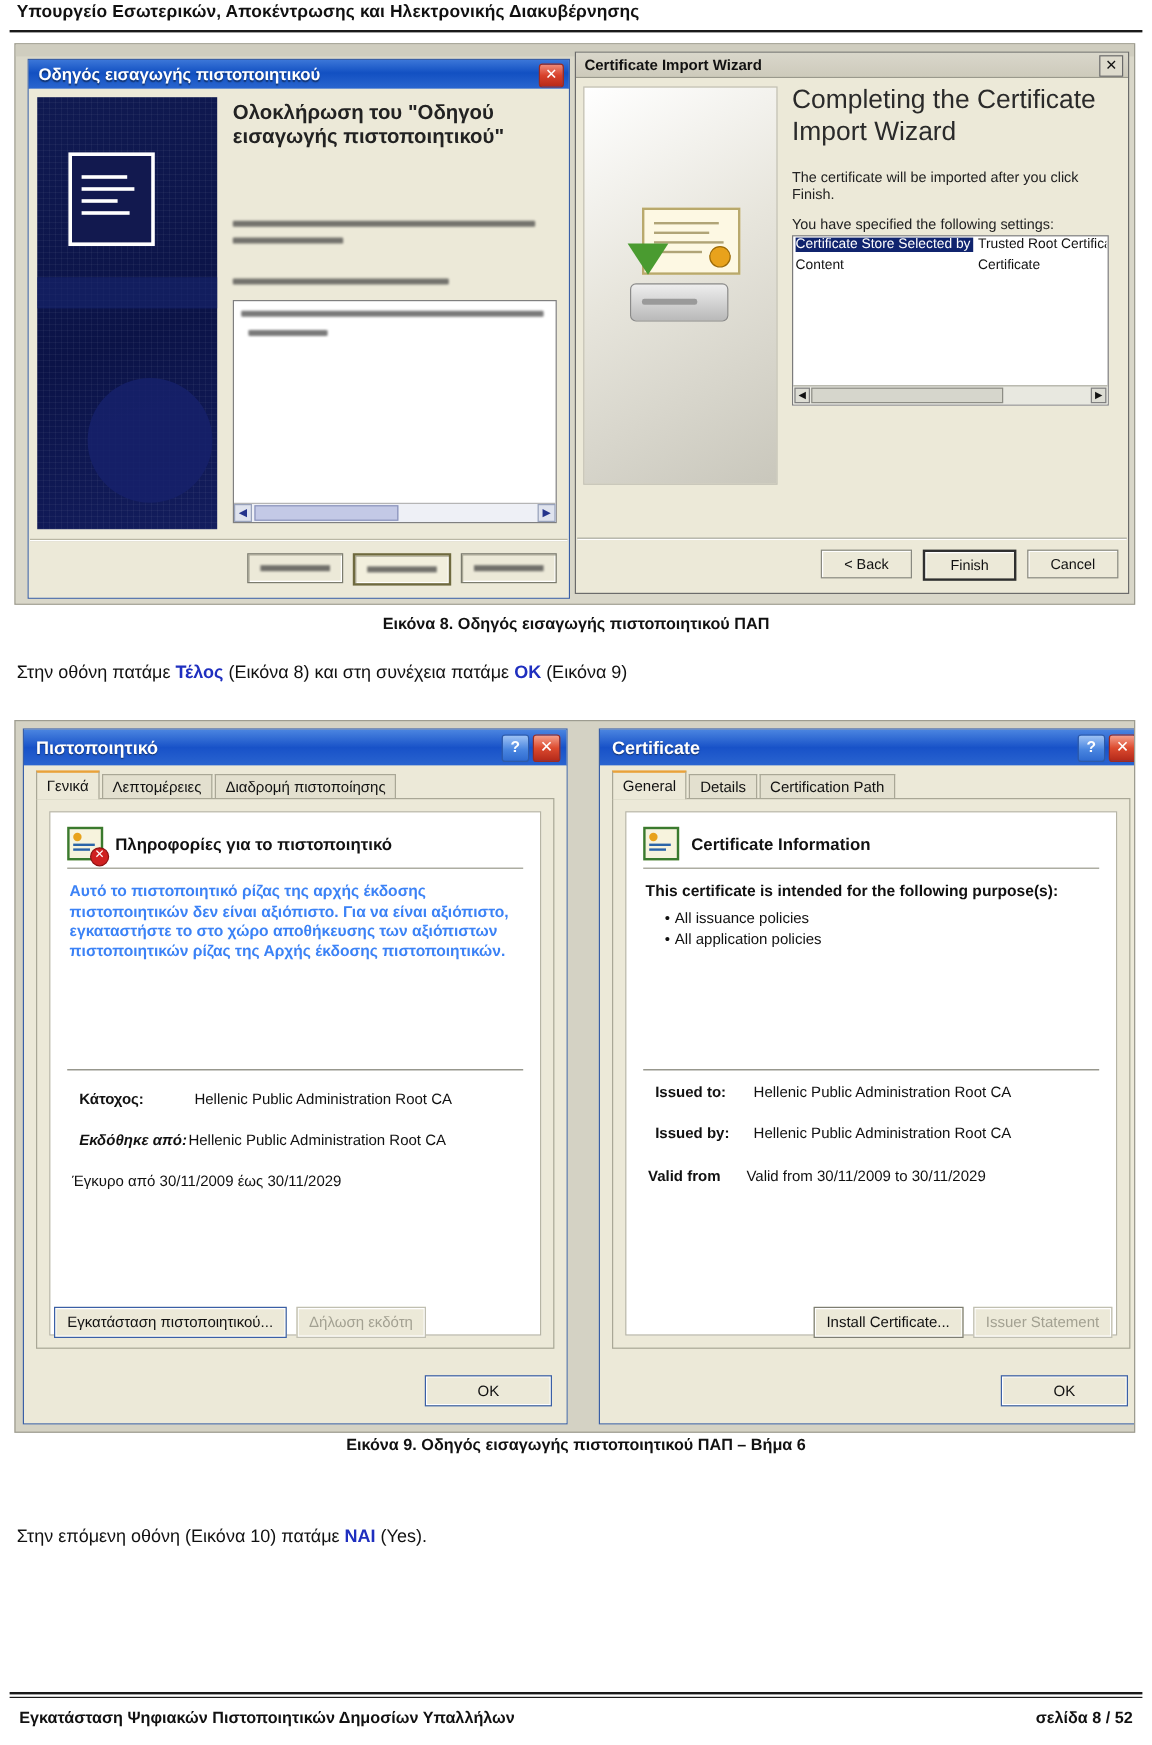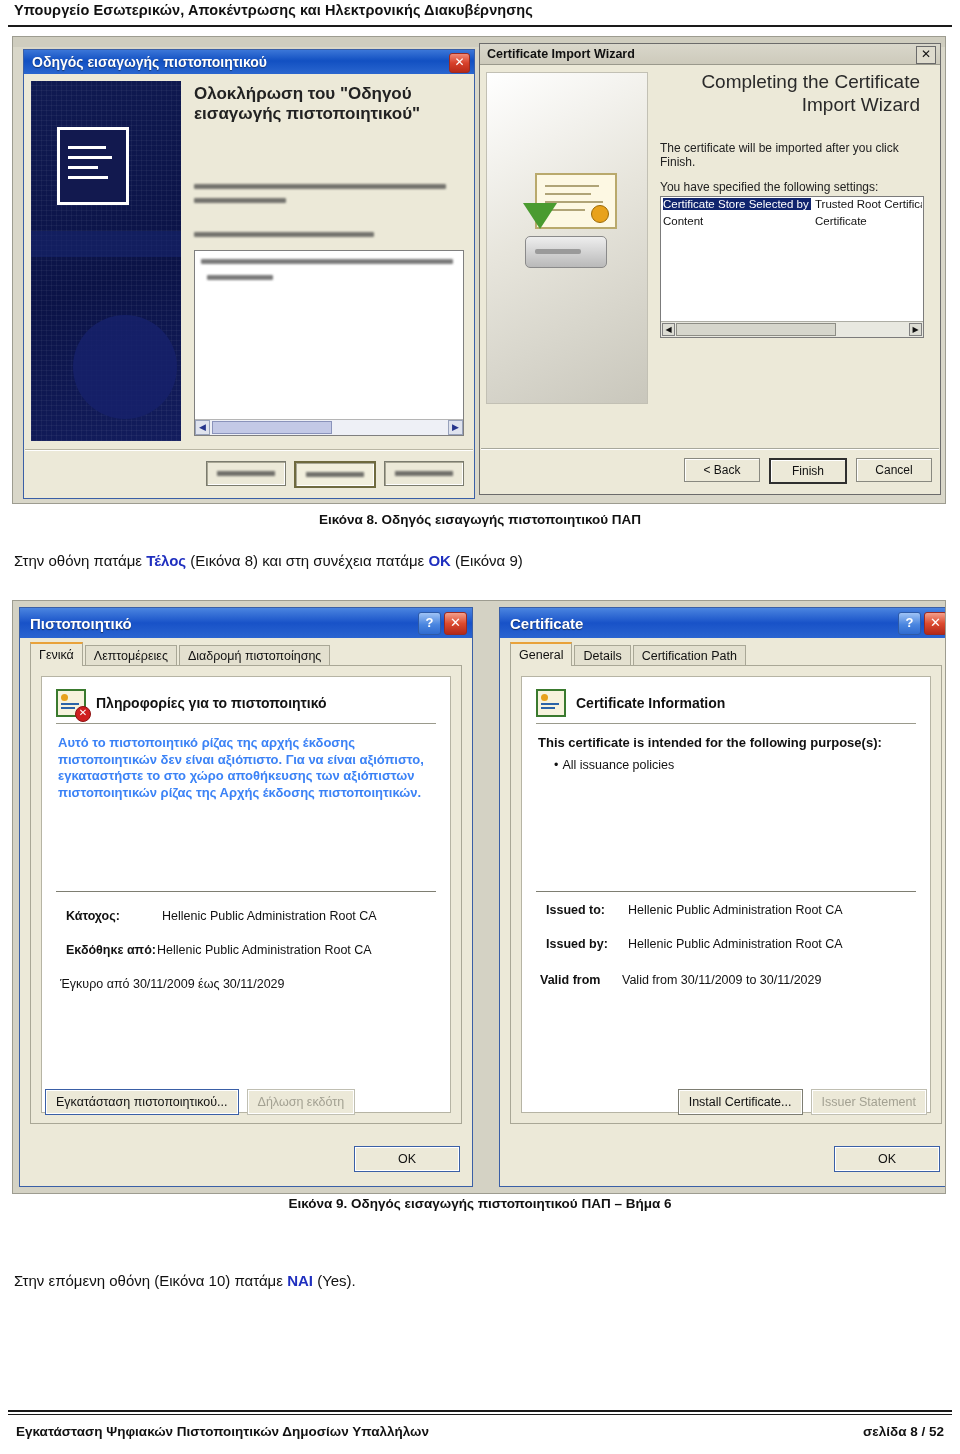--- a/index.html
+++ b/index.html
@@ -153,21 +153,21 @@
     position:absolute;left:8px;bottom:0;width:80px;height:30px;border-radius:5px;
     background:linear-gradient(180deg,#eeeeee 0%,#b9b9b9 100%);border:1px solid #8a8a8a;
   }
   .wizR .imgicon .disk .slot{position:absolute;left:9px;top:12px;width:46px;height:5px;background:#9a9a9a;border-radius:2px;}
   .wizR .imgicon .arrow{
     position:absolute;left:6px;top:30px;width:0;height:0;
     border-left:17px solid transparent;border-right:17px solid transparent;border-top:26px solid #4a9b30;
   }
   .wizR .h1{
     position:absolute;left:180px;top:26px;width:260px;
-    font-size:19px;color:#2a2a2a;line-height:1.22;text-align:right;
+    font-size:22px;color:#2a2a2a;line-height:1.22;
   }
   .wizR .p1{position:absolute;left:180px;top:97px;width:262px;font-size:12px;color:#222;}
   .wizR .p2{position:absolute;left:180px;top:136px;width:262px;font-size:12px;color:#222;}
   .wizR .list{
     position:absolute;left:180px;top:152px;width:262px;height:140px;background:#fff;border:1px solid #7b7b7b;
     font-size:11.5px;color:#111;
   }
   .wizR .list .row{position:absolute;left:0;right:0;height:16px;}
   .wizR .list .c1{position:absolute;left:2px;width:148px;white-space:nowrap;overflow:hidden;}
   .wizR .list .c2{position:absolute;left:154px;right:1px;white-space:nowrap;overflow:hidden;}
@@ -419,21 +419,21 @@
             </div>
             <div class="ci-rule"></div>
             <div class="warn">Αυτό το πιστοποιητικό ρίζας της αρχής έκδοσης πιστοποιητικών δεν είναι αξιόπιστο. Για να είναι αξιόπιστο, εγκαταστήστε το στο χώρο αποθήκευσης των αξιόπιστων πιστοποιητικών ρίζας της Αρχής έκδοσης πιστοποιητικών.</div>
 
             <div class="lowrule"></div>
 
             <div class="kv" style="top:232px;">
               <span class="k" style="width:96px;">Κάτοχος:</span><span>Hellenic Public Administration Root CA</span>
             </div>
             <div class="kv" style="top:266px;">
-              <span class="k" style="width:91px;">Εκδόθηκε από:</span><span>Hellenic Public Administration Root CA</span>
+              <span class="k" style="width:91px;font-style:italic;">Εκδόθηκε από:</span><span>Hellenic Public Administration Root CA</span>
             </div>
             <div class="kv valid" style="top:300px;left:18px;">Έγκυρο από  30/11/2009  έως  30/11/2029</div>
           </div>
 
           <div class="inst-row" style="left:14px;">
             <div class="btn2 primary">Εγκατάσταση πιστοποιητικού...</div>
             <div class="btn2 disabled">Δήλωση εκδότη</div>
           </div>
         </div>
 
@@ -467,20 +467,21 @@
                 <div class="ln" style="top:16px;width:14px;"></div>
               </div>
               <div class="ci-title">Certificate Information</div>
             </div>
             <div class="ci-rule"></div>
 
             <div class="purposes">
               <div class="ph">This certificate is intended for the following purpose(s):</div>
               <ul>
                 <li>All issuance policies</li>
+                <li>All application policies</li>
               </ul>
             </div>
 
             <div class="lowrule"></div>
 
             <div class="kv" style="top:226px;">
               <span class="k" style="width:82px;">Issued to:</span><span>Hellenic Public Administration Root CA</span>
             </div>
             <div class="kv" style="top:260px;">
               <span class="k" style="width:82px;">Issued by:</span><span>Hellenic Public Administration Root CA</span>

